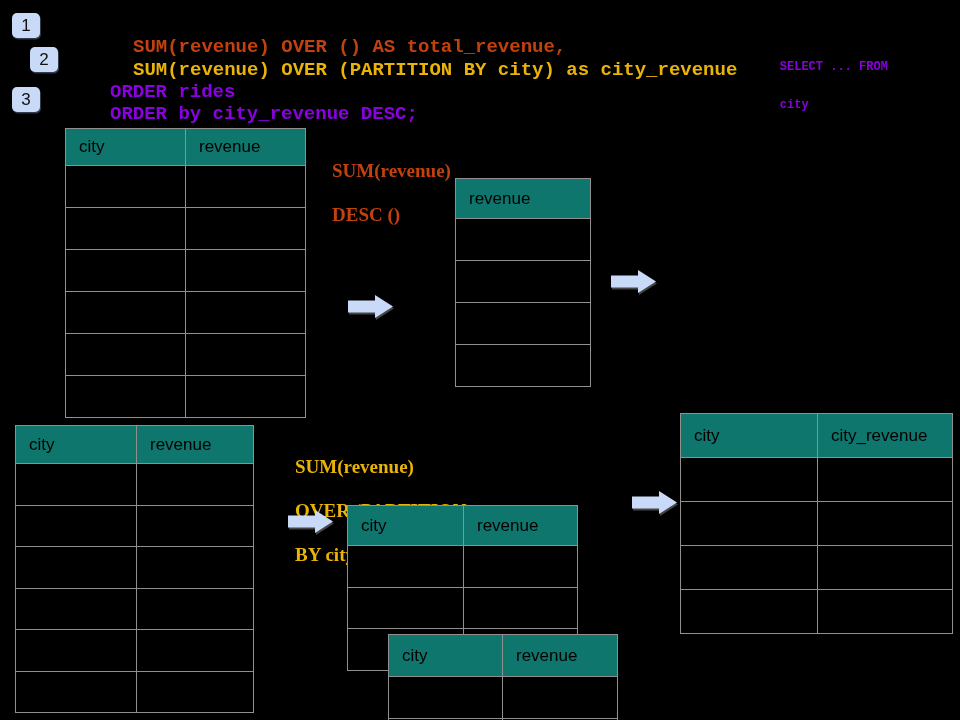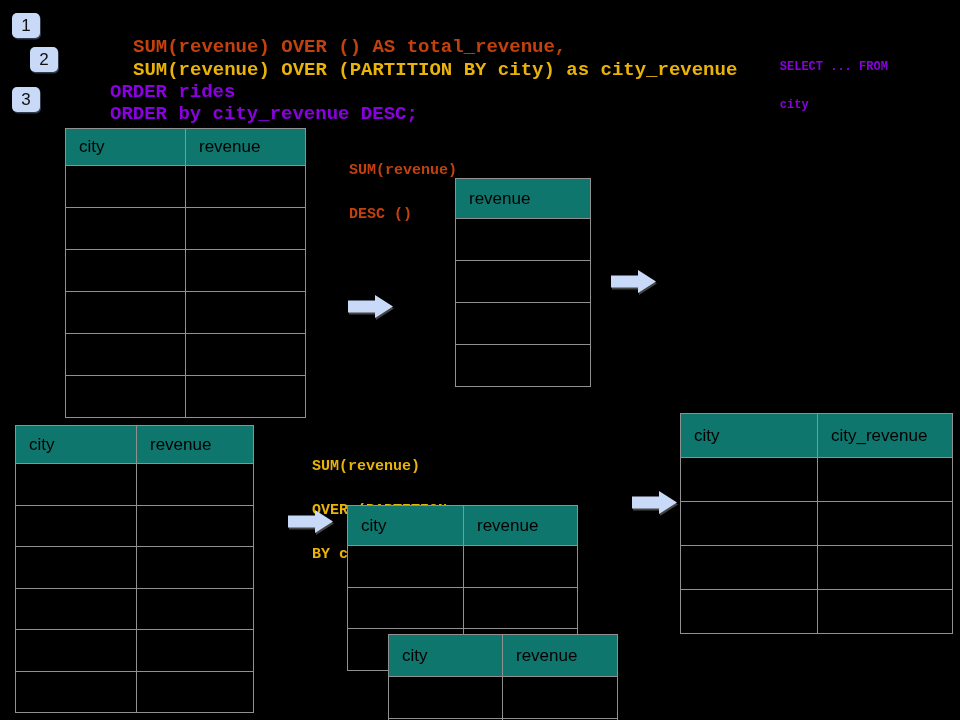--- a/index.html
+++ b/index.html
@@ -7,21 +7,21 @@
     position:relative;width:960px;height:720px;background:#000;
     overflow:hidden;font-family:"Liberation Sans",sans-serif;
   }
   
   .code{
     position:absolute;font-family:"Liberation Mono","DejaVu Sans Mono",monospace;
     font-weight:bold;white-space:pre;line-height:23px;
   }
   .code-main{font-size:19px;}
   .code-side{font-size:12px;line-height:19px;}
-  .code-note{font-size:15px;line-height:22px;}
+  .code-note{font-size:19px;line-height:22px;font-family:Liberation Serif, serif;}
   .purple{color:#8A00E0;}
   .red{color:#c2410c;}
   .green{color:#eab308;}
   
   .badge{
     position:absolute;width:28px;height:25px;background:#C9DAF8;
     border-radius:5px;color:#111;font-size:17px;line-height:25px;
     text-align:center;box-shadow:1px 1.5px 0 rgba(90,110,140,.55);
   }
   

